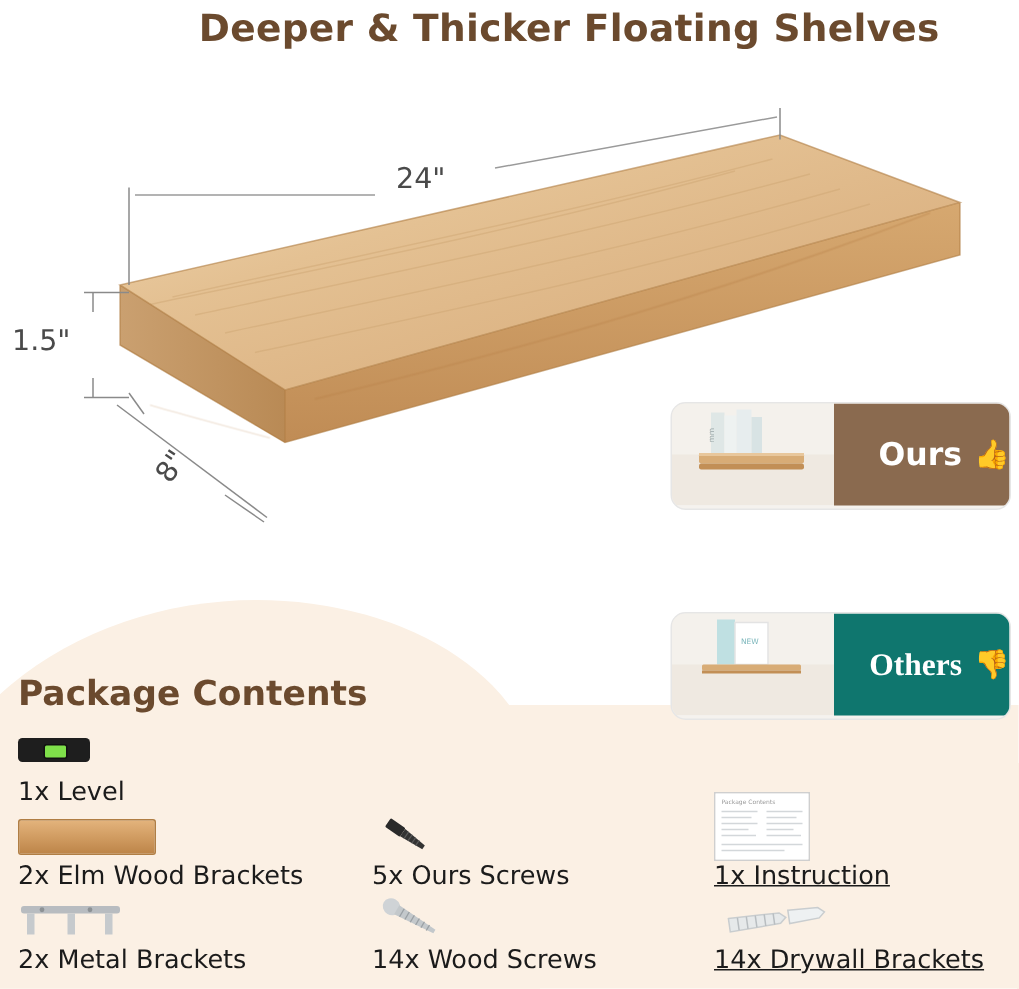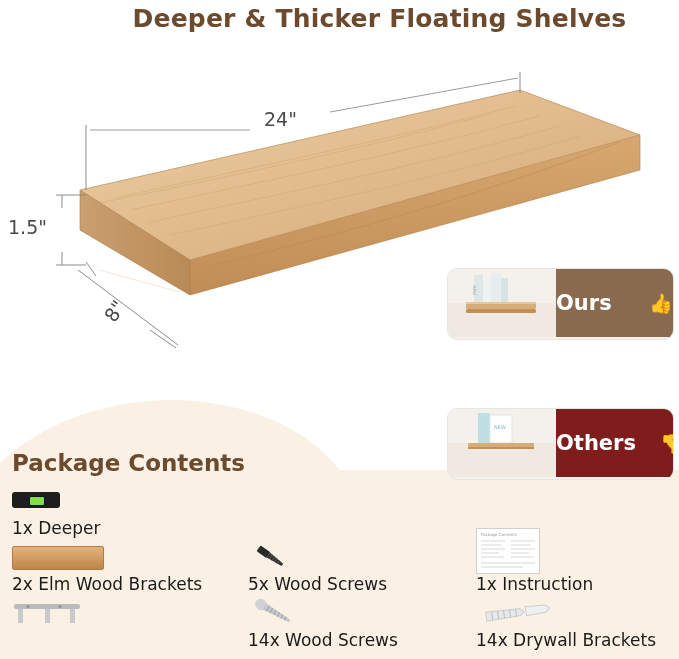--- a/index.html
+++ b/index.html
@@ -61,47 +61,47 @@
     background:#f5f2ee;
   }
   .cmp-ours{left:447px;top:268px;}
   .cmp-others{left:447px;top:408px;}
   .cmp .photo{
     position:absolute;left:0;top:0;width:118px;height:68px;
     overflow:hidden;
   }
   .cmp .label{
     position:absolute;right:0;top:0;height:68px;width:117px;
-    display:flex;align-items:center;justify-content:space-between;
-    gap:24px;
+    display:flex;align-items:center;justify-content:flex-end;
+    gap:8px;
     color:#ffffff;
     font-size:21px;
     font-weight:600;
   }
   .lbl-ours{background:#8a6a4f;}
-  .lbl-others{background:#7f1d1d;}
+  .lbl-others{background:#0f766e;font-family:Liberation Serif, serif;}
   .thumb-up,.thumb-down{font-size:19px;line-height:1;}
 
   
   .pkg-title{
     position:absolute;left:12px;top:450px;
     font-size:23px;font-weight:700;color:#6b4a2e;
   }
   .item-label{
     position:absolute;
     font-size:17px;
     color:#1b1b1b;
     white-space:nowrap;
   }
   .icon-box{position:absolute;}
 
   
   .c1{left:12px;}
   .c2{left:248px;}
-  .c3{left:476px;}
+  .c3{left:476px;text-decoration:underline;}
   .r2{top:574px;}
   .r3{top:630px;}
 
   
   .level{
     position:absolute;left:12px;top:492px;width:48px;height:16px;
     background:#1e1e1e;border-radius:3px;
   }
   .level:before{
     content:"";position:absolute;left:17px;top:4px;width:14px;height:8px;
@@ -250,51 +250,52 @@
     </div>
     <div class="label lbl-others">
       <span>Others</span>
       <span class="thumb-down">👎</span>
     </div>
   </div>
 
   <div class="pkg-title">Package Contents</div>
 
   <div class="level"></div>
-  <div class="item-label c1 lvl-text">1x Deeper</div>
+  <div class="item-label c1 lvl-text">1x Level</div>
 
   <div class="shelficon"></div>
   <div class="item-label c1 r2">2x Elm Wood Brackets</div>
 
   <div class="bracket icon-box">
     <svg width="72" height="26" viewBox="0 0 72 26">
       <rect x="2" y="4" width="66" height="5" rx="2" fill="#b8bcc0"></rect>
       <rect x="6" y="9" width="5" height="14" fill="#c6cacd"></rect>
       <rect x="33" y="9" width="5" height="14" fill="#c6cacd"></rect>
       <rect x="58" y="9" width="5" height="14" fill="#c6cacd"></rect>
       <circle cx="16" cy="6.5" r="1.6" fill="#8d9295"></circle>
       <circle cx="48" cy="6.5" r="1.6" fill="#8d9295"></circle>
     </svg>
   </div>
+  <div class="item-label c1 r3">2x Metal Brackets</div>
 
   <div class="screw-short icon-box">
     <svg width="40" height="30" viewBox="0 0 40 30">
       <g transform="rotate(35 20 15)">
         <rect x="4" y="12" width="12" height="7" rx="1" fill="#2a2a2a"></rect>
         <path d="M16,12.5 L33,14 L33,17 L16,18.5 Z" fill="#333"></path>
         <g stroke="#5a5a5a" stroke-width="0.8">
           <line x1="19" y1="12.8" x2="19" y2="18.2"></line>
           <line x1="22" y1="13" x2="22" y2="18"></line>
           <line x1="25" y1="13.2" x2="25" y2="17.8"></line>
           <line x1="28" y1="13.4" x2="28" y2="17.6"></line>
         </g>
       </g>
     </svg>
   </div>
-  <div class="item-label c2 r2">5x Wood Screws</div>
+  <div class="item-label c2 r2">5x Ours Screws</div>
 
   <div class="screw-long icon-box">
     <svg width="48" height="32" viewBox="0 0 48 32">
       <g transform="rotate(30 24 16)">
         <ellipse cx="9" cy="16" rx="6" ry="5.5" fill="#cfd3d6"></ellipse>
         <path d="M13,12.5 L42,14.6 L42,17.4 L13,19.5 Z" fill="#c3c8cb"></path>
         <g stroke="#9aa0a4" stroke-width="0.9">
           <line x1="17" y1="12.9" x2="17" y2="19.1"></line>
           <line x1="21" y1="13.1" x2="21" y2="18.9"></line>
           <line x1="25" y1="13.3" x2="25" y2="18.7"></line>

